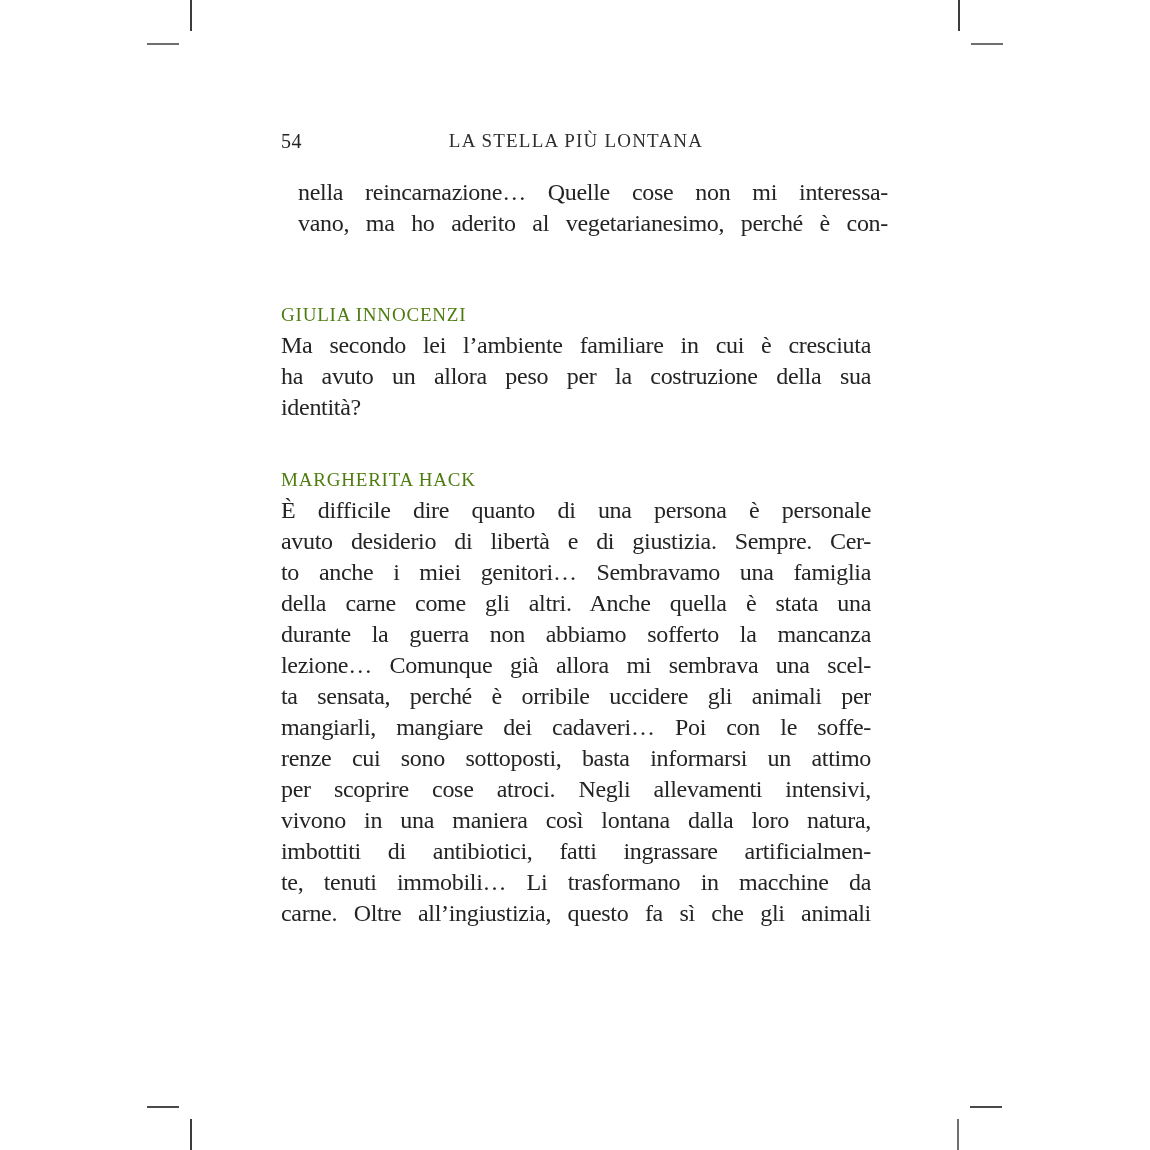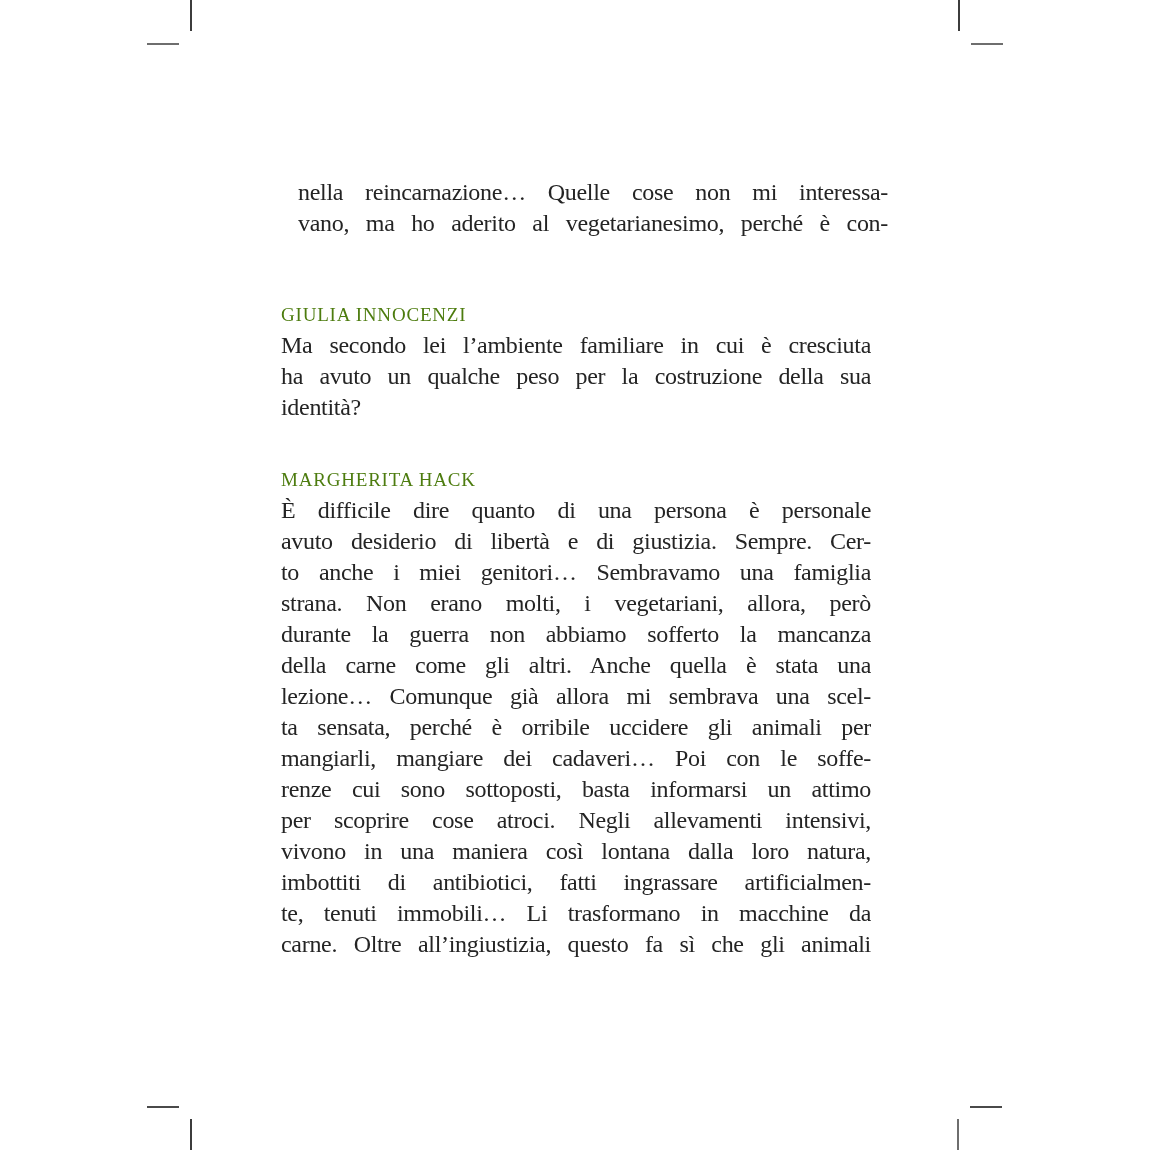--- a/index.html
+++ b/index.html
@@ -98,46 +98,49 @@
 
   <div class="crop v tl-v"></div>
   <div class="crop h tl-h"></div>
   <div class="crop v tr-v"></div>
   <div class="crop h tr-h"></div>
   <div class="crop h bl-h"></div>
   <div class="crop v bl-v"></div>
   <div class="crop h br-h"></div>
   <div class="crop v br-v"></div>
 
+  <div class="running-head">
+    <span class="pagenum">54</span>
+    <div class="head-title">LA STELLA PIÙ LONTANA</div>
+  </div>
 
   <section class="section sec-1">
     <div>
         <div class="bodyline">nella reincarnazione… Quelle cose non mi interessa-</div>
         <div class="bodyline">vano, ma ho aderito al vegetarianesimo, perché è con-</div>
       </div>
   </section>
 
   <section class="section sec-2">
     <div class="speaker">GIULIA INNOCENZI</div>
     <div>
         <div class="bodyline">Ma secondo lei l’ambiente familiare in cui è cresciuta</div>
-        <div class="bodyline">ha avuto un qualche peso per la costruzione della sua</div>
+        <div class="bodyline">ha avuto un allora peso per la costruzione della sua</div>
         <div class="bodyline lastline">identità?</div>
       </div>
   </section>
 
   <section class="section sec-3">
     <div class="speaker">MARGHERITA HACK</div>
     <div>
         <div class="bodyline">È difficile dire quanto di una persona è personale</div>
         <div class="bodyline">avuto desiderio di libertà e di giustizia. Sempre. Cer-</div>
         <div class="bodyline">to anche i miei genitori… Sembravamo una famiglia</div>
-        <div class="bodyline">strana. Non erano molti, i vegetariani, allora, però</div>
+        <div class="bodyline">della carne come gli altri. Anche quella è stata una</div>
         <div class="bodyline">durante la guerra non abbiamo sofferto la mancanza</div>
-        <div class="bodyline">della carne come gli altri. Anche quella è stata una</div>
         <div class="bodyline">lezione… Comunque già allora mi sembrava una scel-</div>
         <div class="bodyline">ta sensata, perché è orribile uccidere gli animali per</div>
         <div class="bodyline">mangiarli, mangiare dei cadaveri… Poi con le soffe-</div>
         <div class="bodyline">renze cui sono sottoposti, basta informarsi un attimo</div>
         <div class="bodyline">per scoprire cose atroci. Negli allevamenti intensivi,</div>
         <div class="bodyline">vivono in una maniera così lontana dalla loro natura,</div>
         <div class="bodyline">imbottiti di antibiotici, fatti ingrassare artificialmen-</div>
         <div class="bodyline">te, tenuti immobili… Li trasformano in macchine da</div>
         <div class="bodyline">carne. Oltre all’ingiustizia, questo fa sì che gli animali</div>
       </div>

